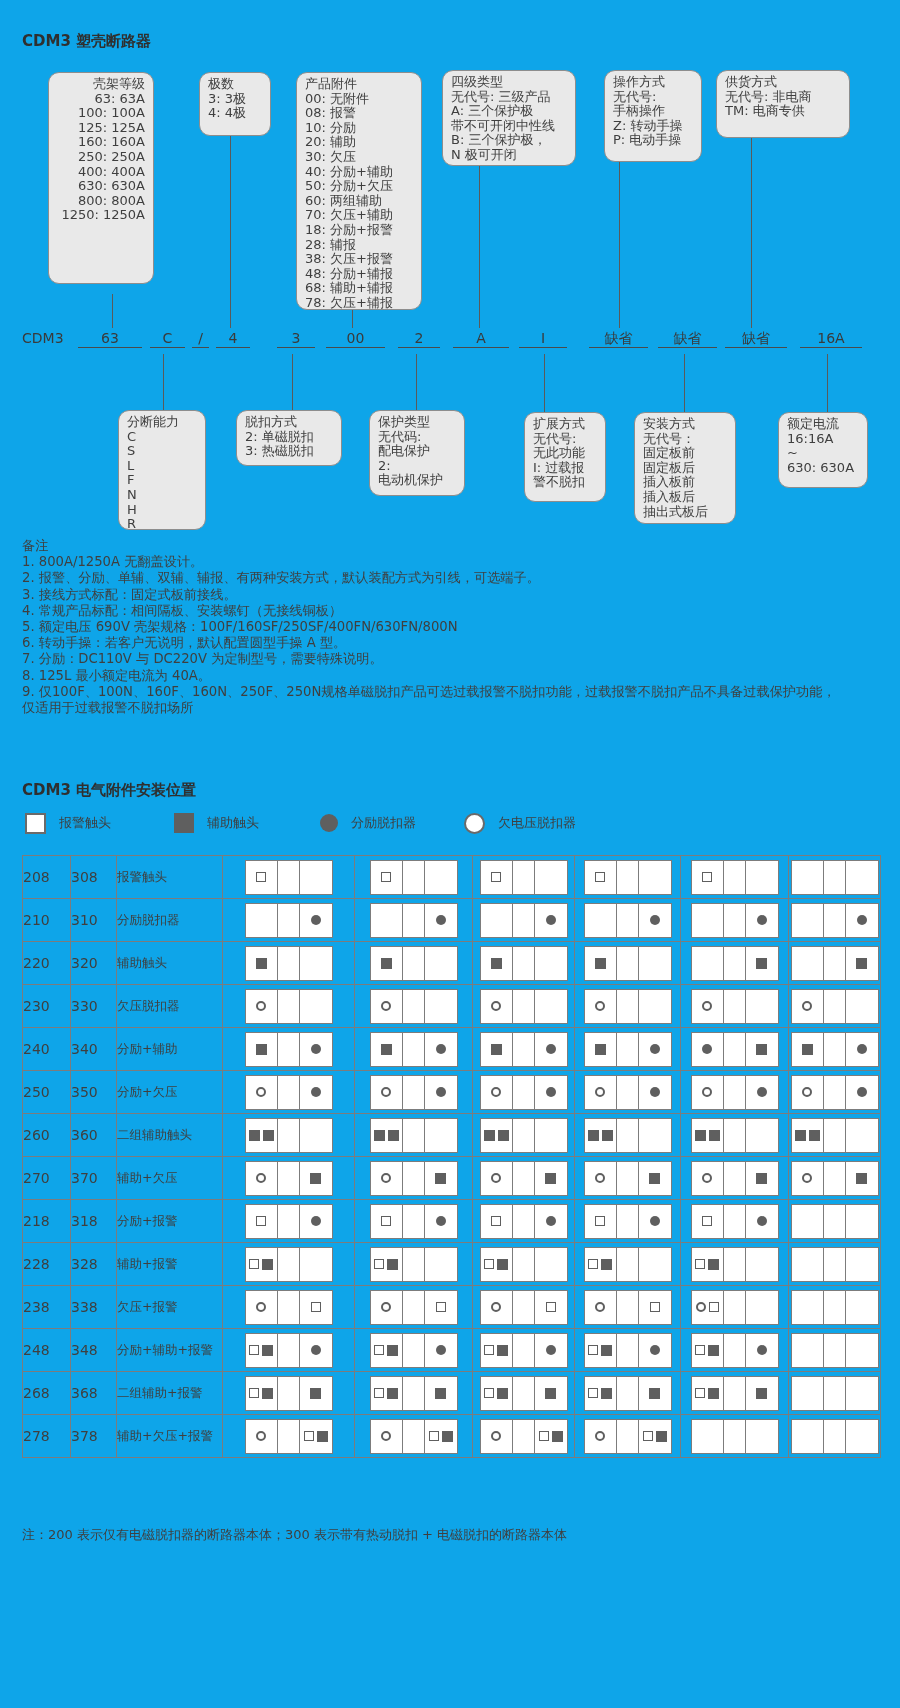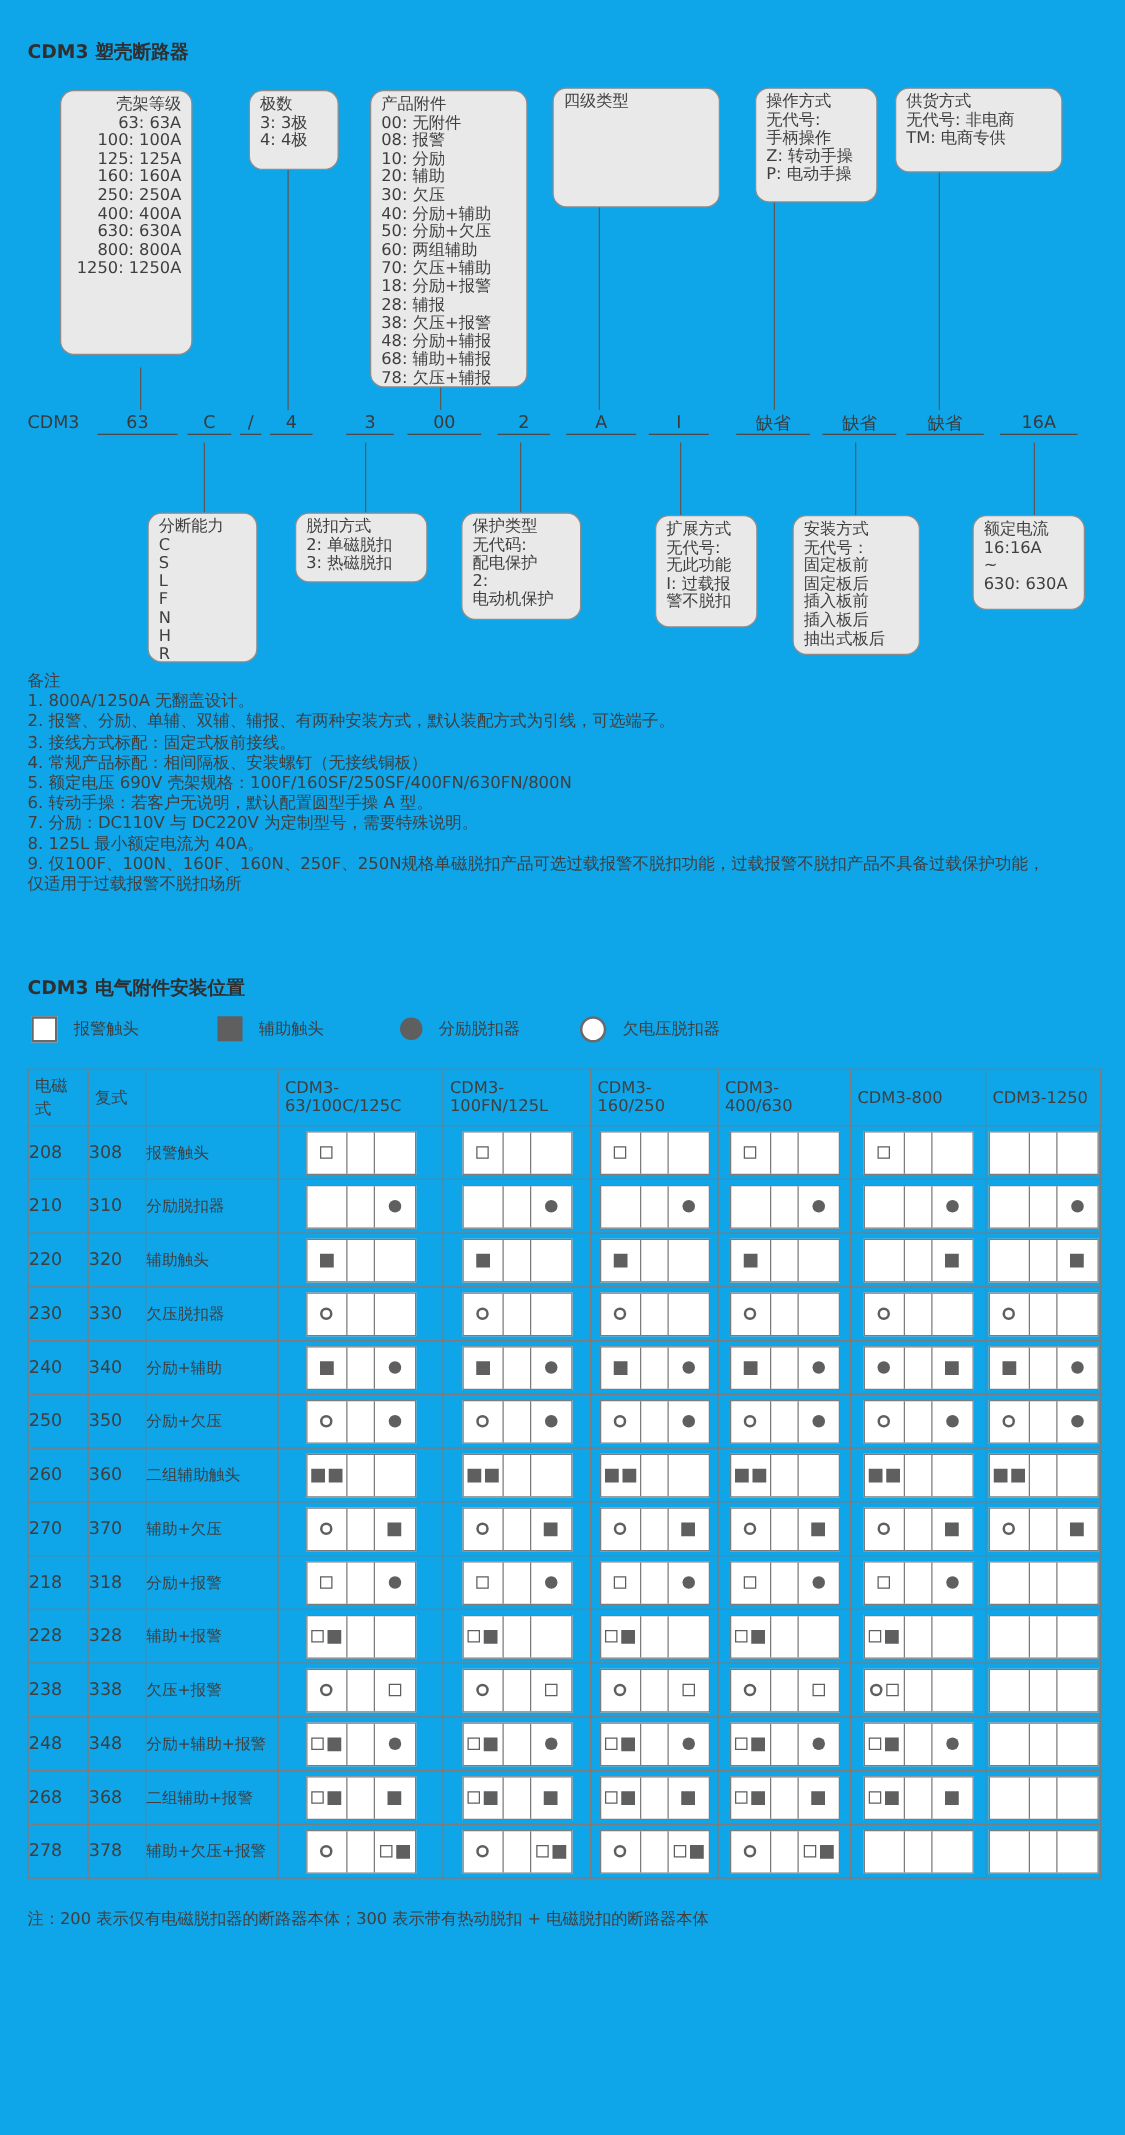--- a/index.html
+++ b/index.html
@@ -81,20 +81,25 @@
 70: 欠压+辅助
 18: 分励+报警
 28: 辅报
 38: 欠压+报警
 48: 分励+辅报
 68: 辅助+辅报
 78: 欠压+辅报</div>
     </div>
     <div class="dbox" style="left:442px;top:70px;width:134px;height:96px;">
       <div class="dbox-title">四级类型</div>
+      <div class="dbox-items">无代号: 三级产品
+A: 三个保护极
+带不可开闭中性线
+B: 三个保护极，
+N 极可开闭</div>
     </div>
     <div class="dbox" style="left:604px;top:70px;width:98px;height:92px;">
       <div class="dbox-title">操作方式</div>
       <div class="dbox-items">无代号:
 手柄操作
 Z: 转动手操
 P: 电动手操</div>
     </div>
     <div class="dbox" style="left:716px;top:70px;width:134px;height:68px;">
       <div class="dbox-title">供货方式</div>
@@ -215,31 +220,20 @@
           <col style="width:46px">
           <col style="width:106px">
         <col style="width:132px">
           <col style="width:118px">
           <col style="width:102px">
         <col style="width:106px">
           <col style="width:108px">
           <col style="width:92px">
       </colgroup>
       <thead>
-        <tr>
-          <th>电磁式</th>
-          <th>复式</th>
-          <th></th>
-          <th class="prod-th">CDM3-63/100C/125C</th>
-          <th class="prod-th">CDM3-100FN/125L</th>
-          <th class="prod-th">CDM3-160/250</th>
-          <th class="prod-th">CDM3-400/630</th>
-          <th class="prod-th">CDM3-800</th>
-          <th class="prod-th">CDM3-1250</th>
-        </tr>
       </thead>
       <tbody>
           <tr>
             <td class="code-cell">208</td>
             <td class="code-cell">308</td>
             <td class="name-cell">报警触头</td>
             <td>
               <div class="mini-grid">
                 <div class="mini-cell">
                   <span class="sym sym-alarm"></span>

